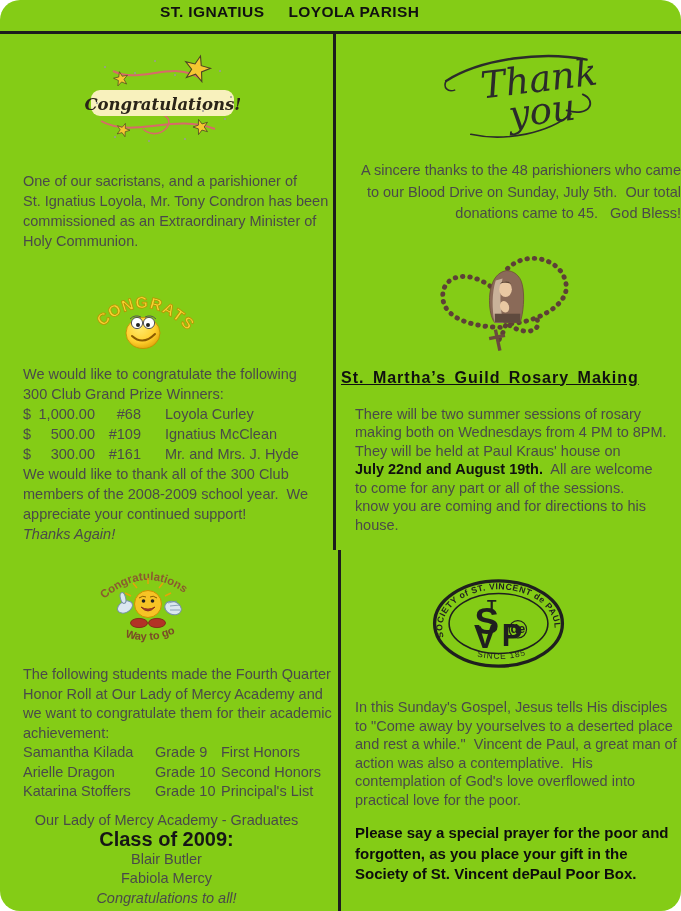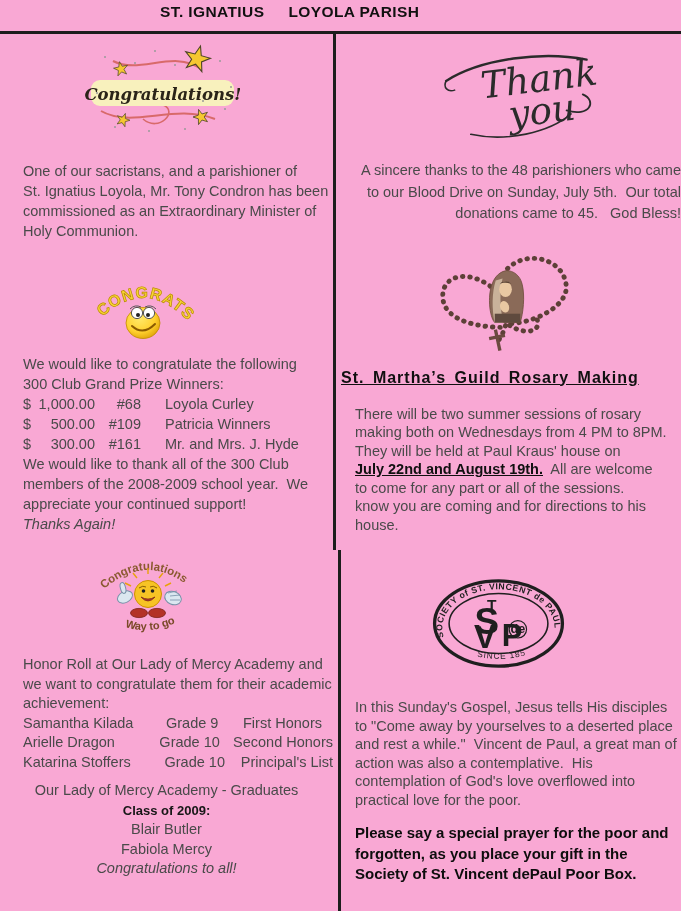--- a/index.html
+++ b/index.html
@@ -1,61 +1,61 @@
 <!DOCTYPE html>
 <html><head>
 <meta charset="utf-8">
 <style>
   html,body{margin:0;padding:0;background:#fff;}
   #page{
-    position:relative;width:681px;height:911px;background:#f9a8d4;overflow:hidden;
-    font-family:"Liberation Sans",sans-serif;color:#4a4a4a;
+    position:relative;width:681px;height:911px;background:#84cc16;overflow:hidden;
+    font-family:"Liberation Sans",sans-serif;color:#4a4a4a;border-radius:20px;
   }
   .ln{white-space:pre;line-height:20px;font-size:14.5px;}
   
   #hdr{position:absolute;left:160px;top:3px;display:flex;gap:24px;
        font-weight:bold;font-size:15.5px;letter-spacing:.4px;color:#111;}
   #toprule{position:absolute;left:0;top:31px;width:681px;height:3px;background:#1d1d1d;}
   #div1{position:absolute;left:333px;top:34px;width:3px;height:516px;background:#1d1d1d;}
   #div2{position:absolute;left:338px;top:550px;width:3px;height:361px;background:#1d1d1d;}
   
-  #lcol{position:absolute;left:0;top:31px;width:333px;}
+  #lcol{position:absolute;left:0;top:41px;width:333px;}
   #rcol{position:absolute;left:341px;top:34px;width:340px;}
   .para{margin-left:23px;}
   
   #banner-svg{display:block;margin:12px 0 0 85px;}
   #p-sacristan{margin-top:26px;}
   #congrats-svg{display:block;margin:32px 0 0 88px;}
   #p-club{margin-top:11px;}
   .wrow{display:flex;line-height:20px;font-size:14.5px;}
   .w-amt{width:72px;display:flex;}
   .w-amt .val{margin-left:auto;}
   .w-tick{width:46px;text-align:right;}
   .w-name{margin-left:24px;white-space:pre;}
   .italic{font-style:italic;}
   #waytogo-svg{display:block;margin:16px 0 0 93px;}
   #p-honor{margin-top:17px;}
   #p-honor .ln{line-height:19.5px;}
-  .hrow{display:flex;line-height:19.5px;font-size:14.5px;gap:11px;}
+  .hrow{display:flex;line-height:19.5px;font-size:14.5px;}
   .h-name{width:132px;white-space:pre;}
   .h-grade{width:66px;white-space:pre;}
   .h-honor{white-space:pre;}
   #grads{margin-top:9px;text-align:center;}
   #grads .ln{line-height:19.5px;}
-  #grads .bold{font-weight:bold;color:#161616;font-size:13px;}
+  #grads .bold{font-weight:bold;color:#161616;font-size:20px;}
   
   #thankyou-svg{display:block;margin:10px 0 0 99px;}
   #p-blood{margin-top:20px;margin-left:14px;text-align:right;}
   #p-blood .ln{line-height:21.5px;}
   #rosary-svg{display:block;margin:20px 0 0 92px;}
   #martha-h{margin-top:16px;text-align:left;font-weight:bold;font-size:16px;
             letter-spacing:1px;word-spacing:3px;color:#101010;text-decoration:underline;}
   #p-rosary{margin-top:18px;margin-left:14px;}
   #p-rosary .ln{line-height:18.5px;}
-  .bold-ul{font-weight:bold;color:#101010;text-decoration:underline;}
+  .bold-ul{font-weight:bold;color:#101010;}
   #svdp-svg{display:block;margin:44px 0 0 89px;}
   #p-gospel{margin-top:28px;margin-left:14px;}
   #p-gospel .ln{line-height:18.5px;}
   #p-poor{margin-top:14px;margin-left:14px;}
   #p-poor .ln{line-height:20.5px;font-weight:bold;color:#0d0d0d;font-size:15px;}
   svg text{font-family:"Liberation Sans",sans-serif;}
   .script{font-family:"DejaVu Serif",serif;font-style:italic;}
 </style>
 </head>
 <body>
@@ -142,21 +142,21 @@
           </span>
         <span class="w-tick">#68</span>
         <span class="w-name">Loyola Curley</span>
       </div>
       <div class="wrow">
         <span class="w-amt">
             <span class="cur">$</span>
             <span class="val">500.00</span>
           </span>
         <span class="w-tick">#109</span>
-        <span class="w-name">Patricia Winners</span>
+        <span class="w-name">Ignatius McClean</span>
       </div>
       <div class="wrow">
         <span class="w-amt">
             <span class="cur">$</span>
             <span class="val">300.00</span>
           </span>
         <span class="w-tick">#161</span>
         <span class="w-name">Mr. and Mrs. J. Hyde</span>
       </div>
       <div class="ln">We would like to thank all of the 300 Club</div>
@@ -190,20 +190,21 @@
       <path d="M46,38 Q50,35 53,37 M57,37 Q60,35 64,38" stroke="#7a5200" stroke-width="0.9" fill="none"></path>
       <path d="M48,47 Q55,55 62,47 Q55,51 48,47 Z" fill="#b03a2e" stroke="#7a2418" stroke-width="0.7"></path>
       <ellipse cx="46" cy="63" rx="8.5" ry="4.6" fill="#b33226" stroke="#7a1f14" stroke-width="0.8"></ellipse>
       <ellipse cx="64" cy="63" rx="8.5" ry="4.6" fill="#b33226" stroke="#7a1f14" stroke-width="0.8"></ellipse>
       <text font-size="11" font-weight="bold" fill="#7a4a28">
         <textPath href="#warc2" startOffset="2">Way to go!</textPath>
       </text>
     </svg>
 
     <div id="p-honor" class="para">
+      <div class="ln">The following students made the Fourth Quarter</div>
       <div class="ln">Honor Roll at Our Lady of Mercy Academy and</div>
       <div class="ln">we want to congratulate them for their academic</div>
       <div class="ln">achievement:</div>
       <div class="hrow">
         <span class="h-name">Samantha Kilada</span>
         <span class="h-grade">Grade 9</span>
         <span class="h-honor">First Honors</span>
       </div>
       <div class="hrow">
         <span class="h-name">Arielle Dragon</span>

